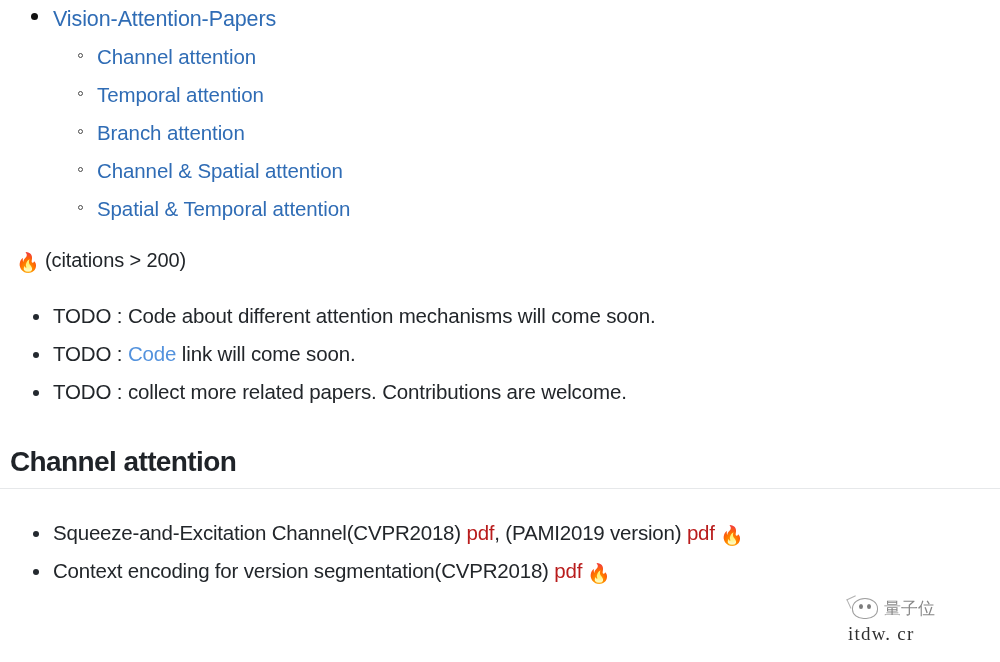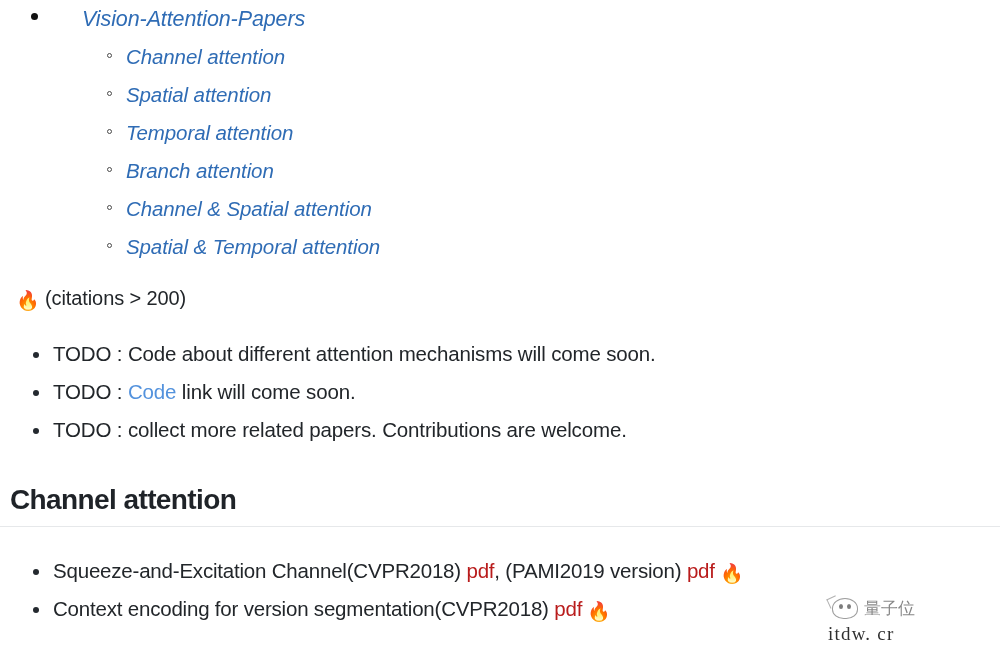--- a/index.html
+++ b/index.html
@@ -25,23 +25,22 @@
   }
 
   
   ul.toc {
     list-style: none;
     margin: 0;
     padding: 0;
   }
   ul.toc > li.toc-top {
     position: relative;
-    padding-left: 82px;
-    margin: 0;
-    font-style: italic;
+    padding-left: 53px;
+    margin: 0;
   }
   ul.toc > li.toc-top::before {
     content: "";
     position: absolute;
     left: 31px;
     top: 13px;
     width: 7px;
     height: 7px;
     border-radius: 50%;
     background: #111111;
@@ -170,21 +169,21 @@
     background: #24292f;
   }
   a.pdf-link {
     color: #b91c1c;
     text-decoration: none;
   }
 
   
   .watermark {
     position: absolute;
-    right: 36px;
+    right: 16px;
     top: 592px;
     width: 136px;
     height: 62px;
     pointer-events: none;
     opacity: 0.92;
   }
   .wm-row {
     display: flex;
     align-items: center;
     height: 32px;
@@ -250,23 +249,20 @@
 
 <div class="page">
 
   <ul class="toc">
     <li class="toc-top">
       <a class="toc-top-link" href="#">Vision-Attention-Papers</a>
 
       <ul class="toc-sub">
         <li>
           <a class="toc-sub-link" href="#">Channel attention</a>
-        </li>
-        <li>
-          <a class="toc-sub-link" href="#">Spatial attention</a>
         </li>
         <li>
           <a class="toc-sub-link" href="#">Temporal attention</a>
         </li>
         <li>
           <a class="toc-sub-link" href="#">Branch attention</a>
         </li>
         <li>
           <a class="toc-sub-link" href="#">Channel &amp; Spatial attention</a>
         </li>

